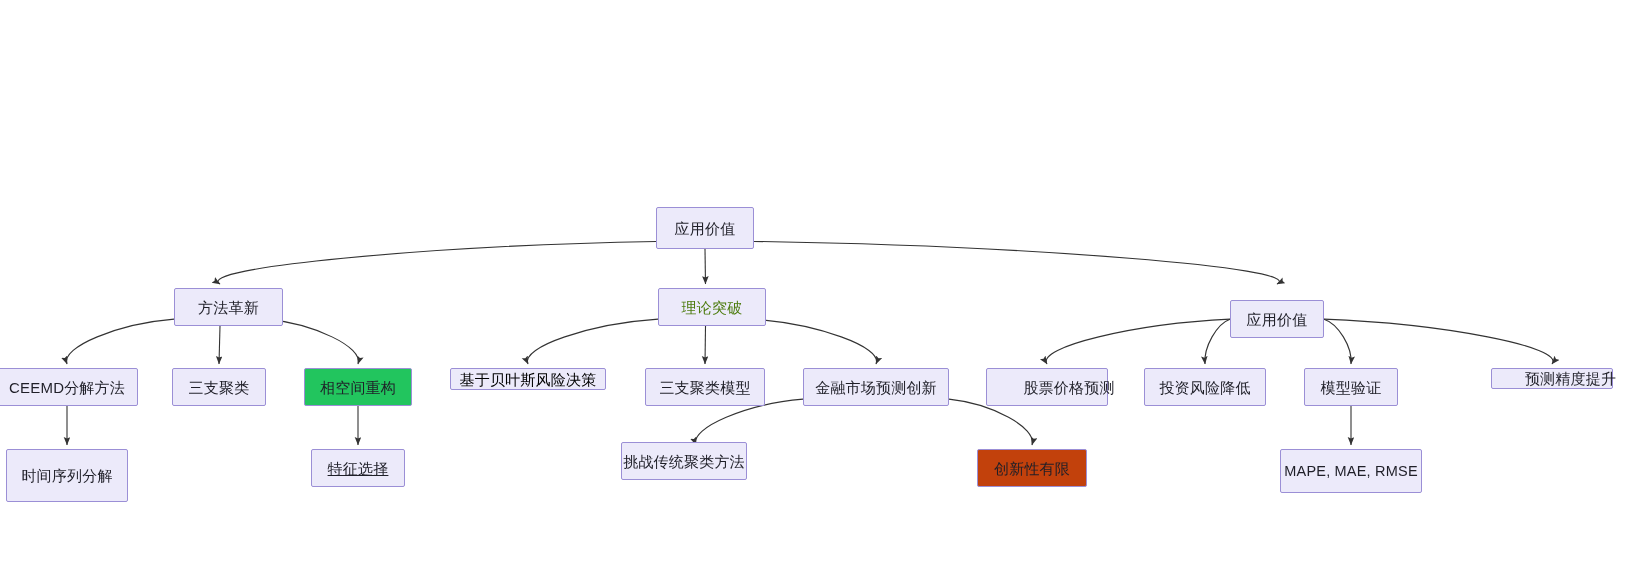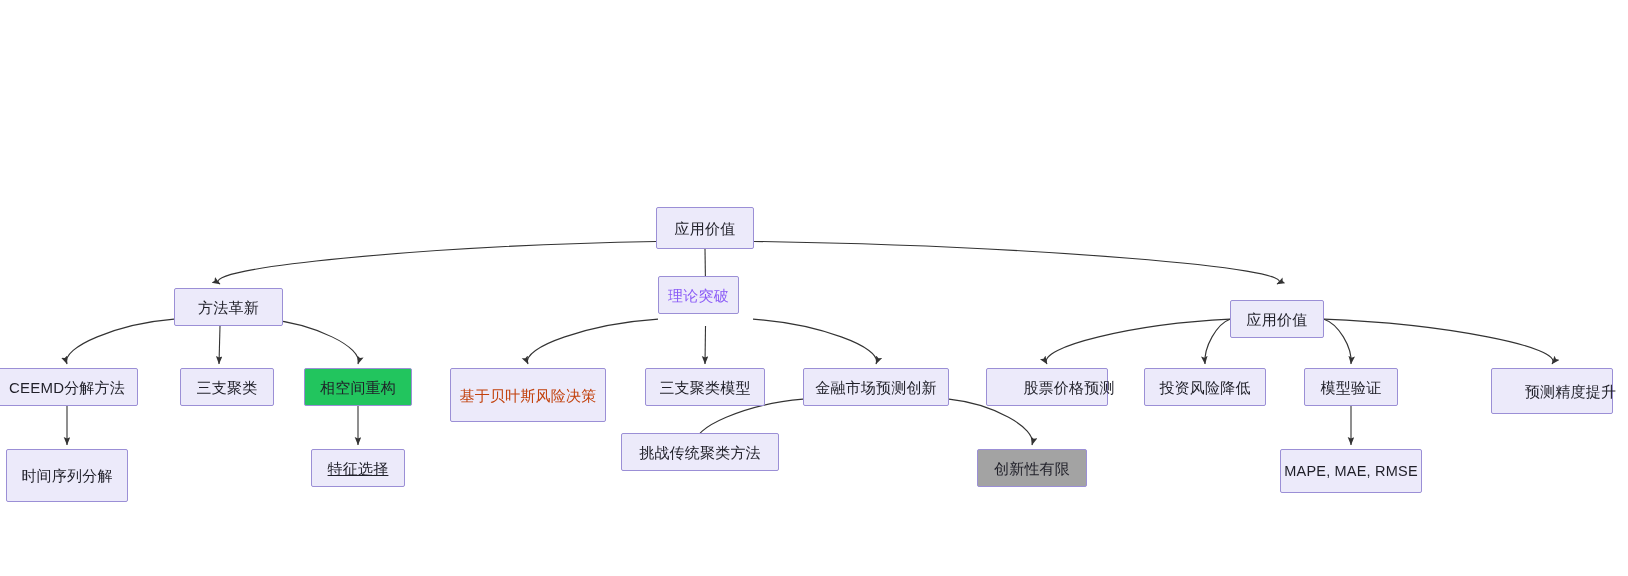--- a/index.html
+++ b/index.html
@@ -73,31 +73,31 @@
         <path d="M67,406 L67,445" fill="none" stroke="#333333" stroke-width="1.1" marker-end="url(#arrow)"></path>
         <path d="M358,406 L358,445" fill="none" stroke="#333333" stroke-width="1.1" marker-end="url(#arrow)"></path>
         <path d="M803,399.15999999999997 C747.36,403.74399999999997 689.58,427.5808 696,445" fill="none" stroke="#333333" stroke-width="1.1" marker-end="url(#arrow)"></path>
         <path d="M949,399.15999999999997 C992.16,403.74399999999997 1036.98,427.5808 1032,445" fill="none" stroke="#333333" stroke-width="1.1" marker-end="url(#arrow)"></path>
         <path d="M1351,406 L1351,445" fill="none" stroke="#333333" stroke-width="1.1" marker-end="url(#arrow)"></path>
       </g>
   </svg>
   <div id="nodes">
       <div class="node" style="left: 656px; top: 207px; width: 98px; height: 42px; background: rgb(236, 234, 250); border-color: rgb(155, 143, 214); color: rgb(31, 31, 40);">应用价值</div>
       <div class="node" style="left: 174px; top: 288px; width: 109px; height: 38px; background: rgb(236, 234, 250); border-color: rgb(155, 143, 214); color: rgb(31, 31, 40);">方法革新</div>
-      <div class="node" style="left: 658px; top: 276px; width: 81px; height: 38px; background: rgb(236, 234, 250); border-color: rgb(155, 143, 214); color: #8b5cf6;">理论突破</div>
+      <div class="node" style="left: 658px; top: 288px; width: 108px; height: 38px; background: rgb(236, 234, 250); border-color: rgb(155, 143, 214); color: #4d7c0f;">理论突破</div>
       <div class="node" style="left: 1230px; top: 288px; width: 94px; height: 38px; background: rgb(236, 234, 250); border-color: rgb(155, 143, 214); color: rgb(31, 31, 40); margin-top: 12px;">应用价值</div>
       <div class="node" style="left: -4px; top: 368px; width: 142px; height: 38px; background: rgb(236, 234, 250); border-color: rgb(155, 143, 214); color: rgb(31, 31, 40);">CEEMD分解方法</div>
-      <div class="node" style="left: 172px; top: 368px; width: 94px; height: 38px; background: rgb(236, 234, 250); border-color: rgb(155, 143, 214); color: rgb(31, 31, 40); margin-left: 8px;">三支聚类</div>
+      <div class="node" style="left: 172px; top: 368px; width: 94px; height: 38px; background: rgb(236, 234, 250); border-color: rgb(155, 143, 214); color: rgb(31, 31, 40);">三支聚类</div>
       <div class="node" style="left: 304px; top: 368px; width: 108px; height: 38px; background: #22c55e; border-color: rgb(155, 143, 214); color: rgb(31, 31, 40);">相空间重构</div>
-      <div class="node" style="left: 450px; top: 368px; width: 156px; height: 54px; background: rgb(236, 234, 250); border-color: rgb(155, 143, 214); color: #c2410c;">基于贝叶斯风险决策</div>
+      <div class="node" style="left: 450px; top: 368px; width: 156px; height: 22px; background: rgb(236, 234, 250); border-color: rgb(155, 143, 214); color: #000000;">基于贝叶斯风险决策</div>
       <div class="node" style="left: 645px; top: 368px; width: 120px; height: 38px; background: rgb(236, 234, 250); border-color: rgb(155, 143, 214); color: rgb(31, 31, 40);">三支聚类模型</div>
       <div class="node" style="left: 803px; top: 368px; width: 146px; height: 38px; background: rgb(236, 234, 250); border-color: rgb(155, 143, 214); color: rgb(31, 31, 40);">金融市场预测创新</div>
       <div class="node" style="left: 986px; top: 368px; width: 122px; height: 38px; background: rgb(236, 234, 250); border-color: rgb(155, 143, 214); color: rgb(31, 31, 40); padding-left: 44px;">股票价格预测</div>
       <div class="node" style="left: 1144px; top: 368px; width: 122px; height: 38px; background: rgb(236, 234, 250); border-color: rgb(155, 143, 214); color: rgb(31, 31, 40);">投资风险降低</div>
       <div class="node" style="left: 1304px; top: 368px; width: 94px; height: 38px; background: rgb(236, 234, 250); border-color: rgb(155, 143, 214); color: rgb(31, 31, 40);">模型验证</div>
-      <div class="node" style="left: 1491px; top: 368px; width: 122px; height: 46px; background: rgb(236, 234, 250); border-color: rgb(155, 143, 214); color: rgb(31, 31, 40); padding-left: 37px;">预测精度提升</div>
+      <div class="node" style="left: 1491px; top: 368px; width: 122px; height: 21px; background: rgb(236, 234, 250); border-color: rgb(155, 143, 214); color: rgb(31, 31, 40); padding-left: 37px;">预测精度提升</div>
       <div class="node" style="left: 6px; top: 449px; width: 122px; height: 53px; background: rgb(236, 234, 250); border-color: rgb(155, 143, 214); color: rgb(31, 31, 40);">时间序列分解</div>
       <div class="node" style="left: 311px; top: 449px; width: 94px; height: 38px; background: rgb(236, 234, 250); border-color: rgb(155, 143, 214); color: rgb(31, 31, 40); text-decoration: underline;">特征选择</div>
-      <div class="node" style="left: 621px; top: 433px; width: 158px; height: 38px; background: rgb(236, 234, 250); border-color: rgb(155, 143, 214); color: rgb(31, 31, 40);">挑战传统聚类方法</div>
-      <div class="node" style="left: 977px; top: 449px; width: 110px; height: 38px; background: #a3a3a3; border-color: rgb(155, 143, 214); color: rgb(31, 31, 40);">创新性有限</div>
+      <div class="node" style="left: 621px; top: 442px; width: 126px; height: 38px; background: rgb(236, 234, 250); border-color: rgb(155, 143, 214); color: rgb(31, 31, 40);">挑战传统聚类方法</div>
+      <div class="node" style="left: 977px; top: 449px; width: 110px; height: 38px; background: #c2410c; border-color: rgb(155, 143, 214); color: rgb(31, 31, 40);">创新性有限</div>
       <div class="node latin" style="left: 1280px; top: 449px; width: 142px; height: 44px; background: rgb(236, 234, 250); border-color: rgb(155, 143, 214); color: rgb(31, 31, 40);">MAPE, MAE, RMSE</div>
     </div>
 </div>
 
 </body></html>

